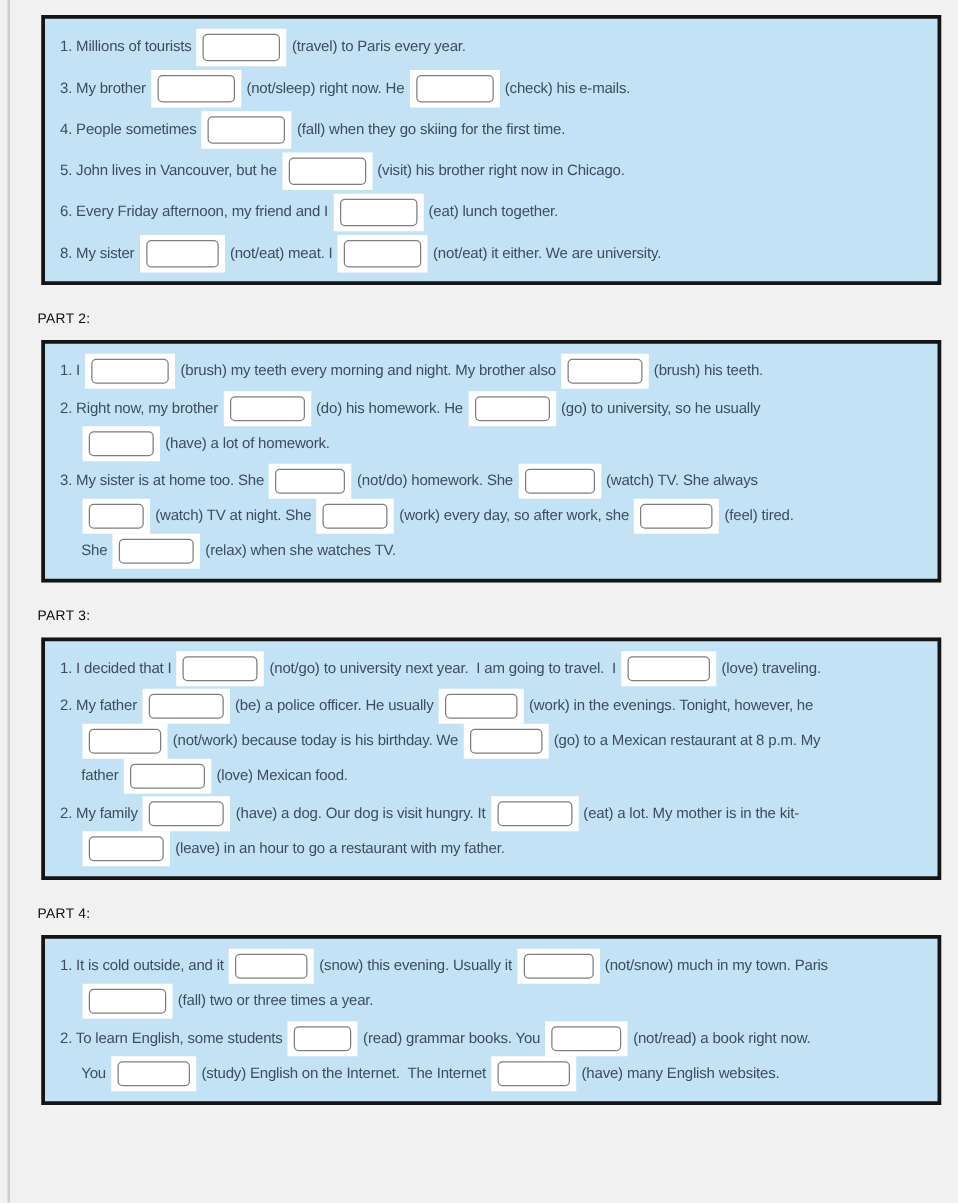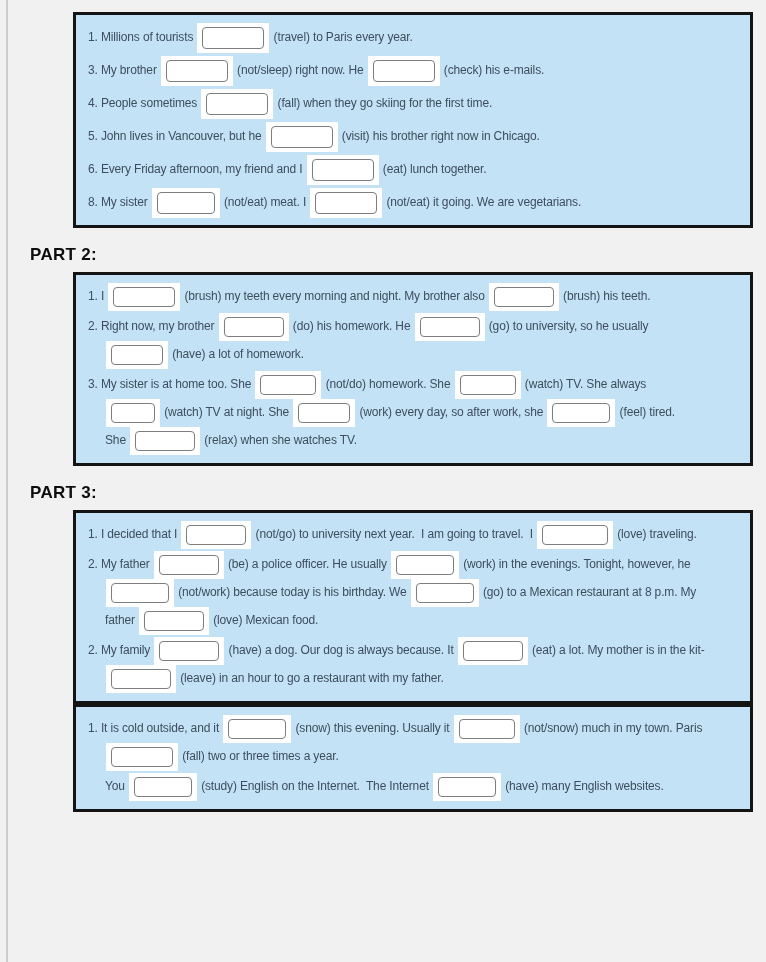--- a/index.html
+++ b/index.html
@@ -7,29 +7,28 @@
     width: 766px; height: 962px; overflow: hidden;
     background: var(--page-bg, #f2f1f1);
     font-family: "Liberation Sans", sans-serif;
   }
   #left-rule {
     position: absolute; left: 6px; top: 0; bottom: 0; width: 2px;
     background: var(--rule-color, #cfcccd);
   }
   #worksheet { margin: 0 13px 0 33px; position: relative; }
   .part-heading {
-    font-size: 17px; font-weight: bold; color: var(--heading-color, #0d0d0d);
+    font-size: 11px; font-weight: normal; color: var(--heading-color, #0d0d0d);
     letter-spacing: .3px; margin: 18px 0 8px -3px; height: 18px; line-height: 18px;
   }
   .part.p1 .part-heading { margin-top: -14px; }
   .part-panel {
     background: var(--panel-bg, #c4e2f6);
     border: 3px solid var(--panel-border, #141414);
     padding: 6px 12px;
-    margin-left: 40px;
   }
   .exercise-item { margin: 0; }
   .part:not(.p1) .exercise-item { margin: 2px 0; }
   .sentence-line {
     white-space: nowrap; line-height: 33px;
     font-size: 12px; letter-spacing: -0.15px;
     color: var(--text-color, #3d4d5d);
   }
   .part:not(.p1) .sentence-line { line-height: 27px; }
   .sentence-line.cont { padding-left: 17px; }
@@ -64,21 +63,21 @@
         <div class="exercise-item">
           <div class="sentence-line"><span>4. People sometimes </span><span class="blank"><input type="text" class="blank-input" placeholder="" style="width: 62px;"></span><span> (fall) when they go skiing for the first time.</span></div>
         </div>
         <div class="exercise-item">
           <div class="sentence-line"><span>5. John lives in Vancouver, but he </span><span class="blank"><input type="text" class="blank-input" placeholder="" style="width: 62px;"></span><span> (visit) his brother right now in Chicago.</span></div>
         </div>
         <div class="exercise-item">
           <div class="sentence-line"><span>6. Every Friday afternoon, my friend and I </span><span class="blank"><input type="text" class="blank-input" placeholder="" style="width: 62px;"></span><span> (eat) lunch together.</span></div>
         </div>
         <div class="exercise-item">
-          <div class="sentence-line"><span>8. My sister </span><span class="blank"><input type="text" class="blank-input" placeholder="" style="width: 58px;"></span><span> (not/eat) meat. I </span><span class="blank"><input type="text" class="blank-input" placeholder="" style="width: 62px;"></span><span> (not/eat) it going. We are vegetarians.</span></div>
+          <div class="sentence-line"><span>8. My sister </span><span class="blank"><input type="text" class="blank-input" placeholder="" style="width: 58px;"></span><span> (not/eat) meat. I </span><span class="blank"><input type="text" class="blank-input" placeholder="" style="width: 62px;"></span><span> (not/eat) it either. We are university.</span></div>
         </div>
       </div>
     </section>
     <section class="part p2">
       <h2 class="part-heading">PART 2:</h2>
       <div class="part-panel">
         <div class="exercise-item">
           <div class="sentence-line"><span>1. I </span><span class="blank"><input type="text" class="blank-input" placeholder="" style="width: 62px;"></span><span> (brush) my teeth every morning and night. My brother also </span><span class="blank"><input type="text" class="blank-input" placeholder="" style="width: 60px;"></span><span> (brush) his teeth.</span></div>
         </div>
         <div class="exercise-item">
@@ -97,29 +96,31 @@
       <div class="part-panel">
         <div class="exercise-item">
           <div class="sentence-line"><span>1. I decided that I </span><span class="blank"><input type="text" class="blank-input" placeholder="" style="width: 60px;"></span><span> (not/go) to university next year.&nbsp; I am going to travel.&nbsp; I </span><span class="blank"><input type="text" class="blank-input" placeholder="" style="width: 66px;"></span><span> (love) traveling.</span></div>
         </div>
         <div class="exercise-item">
           <div class="sentence-line"><span>2. My father </span><span class="blank"><input type="text" class="blank-input" placeholder="" style="width: 60px;"></span><span> (be) a police officer. He usually </span><span class="blank"><input type="text" class="blank-input" placeholder="" style="width: 58px;"></span><span> (work) in the evenings. Tonight, however, he</span></div>
           <div class="sentence-line cont"><span class="blank"><input type="text" class="blank-input" placeholder="" style="width: 58px;"></span><span> (not/work) because today is his birthday. We </span><span class="blank"><input type="text" class="blank-input" placeholder="" style="width: 58px;"></span><span> (go) to a Mexican restaurant at 8 p.m. My</span></div>
           <div class="sentence-line cont"><span>father </span><span class="blank"><input type="text" class="blank-input" placeholder="" style="width: 60px;"></span><span> (love) Mexican food.</span></div>
         </div>
         <div class="exercise-item">
-          <div class="sentence-line"><span>2. My family </span><span class="blank"><input type="text" class="blank-input" placeholder="" style="width: 60px;"></span><span> (have) a dog. Our dog is always because. It </span><span class="blank"><input type="text" class="blank-input" placeholder="" style="width: 60px;"></span><span> (eat) a lot. My mother is in the kit-</span></div>
+          <div class="sentence-line"><span>2. My family </span><span class="blank"><input type="text" class="blank-input" placeholder="" style="width: 60px;"></span><span> (have) a dog. Our dog is visit hungry. It </span><span class="blank"><input type="text" class="blank-input" placeholder="" style="width: 60px;"></span><span> (eat) a lot. My mother is in the kit-</span></div>
           <div class="sentence-line cont"><span class="blank"><input type="text" class="blank-input" placeholder="" style="width: 60px;"></span><span> (leave) in an hour to go a restaurant with my father.</span></div>
         </div>
       </div>
     </section>
     <section class="part p4">
+      <h2 class="part-heading">PART 4:</h2>
       <div class="part-panel">
         <div class="exercise-item">
           <div class="sentence-line"><span>1. It is cold outside, and it </span><span class="blank"><input type="text" class="blank-input" placeholder="" style="width: 58px;"></span><span> (snow) this evening. Usually it </span><span class="blank"><input type="text" class="blank-input" placeholder="" style="width: 56px;"></span><span> (not/snow) much in my town. Paris</span></div>
           <div class="sentence-line cont"><span class="blank"><input type="text" class="blank-input" placeholder="" style="width: 62px;"></span><span> (fall) two or three times a year.</span></div>
         </div>
         <div class="exercise-item">
+          <div class="sentence-line"><span>2. To learn English, some students </span><span class="blank"><input type="text" class="blank-input" placeholder="" style="width: 46px;"></span><span> (read) grammar books. You </span><span class="blank"><input type="text" class="blank-input" placeholder="" style="width: 56px;"></span><span> (not/read) a book right now.</span></div>
           <div class="sentence-line cont"><span>You </span><span class="blank"><input type="text" class="blank-input" placeholder="" style="width: 58px;"></span><span> (study) English on the Internet.&nbsp; The Internet </span><span class="blank"><input type="text" class="blank-input" placeholder="" style="width: 58px;"></span><span> (have) many English websites.</span></div>
         </div>
       </div>
     </section>
   </main>
 
 </body></html>

